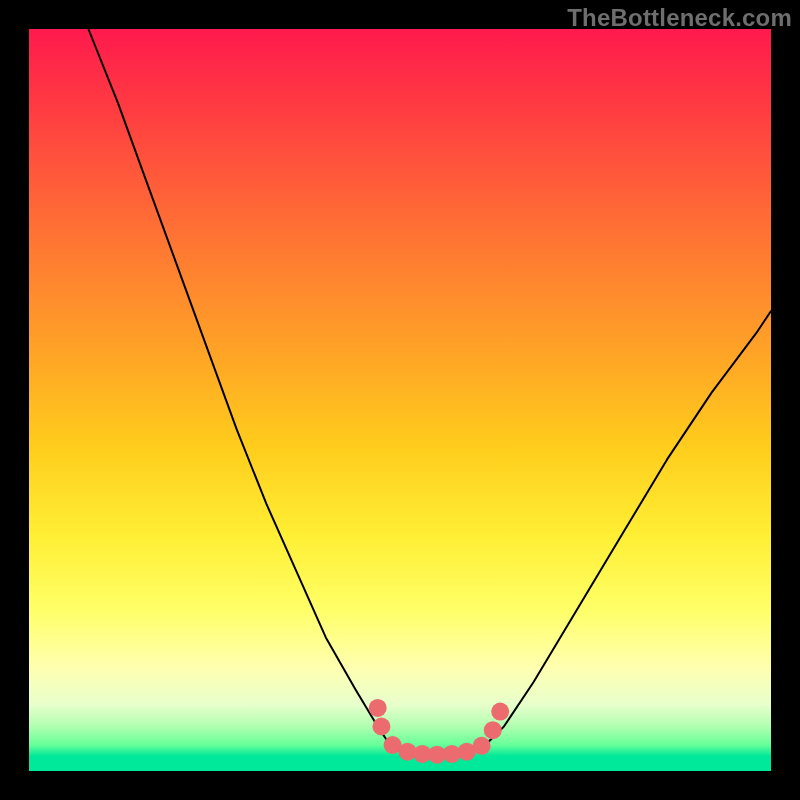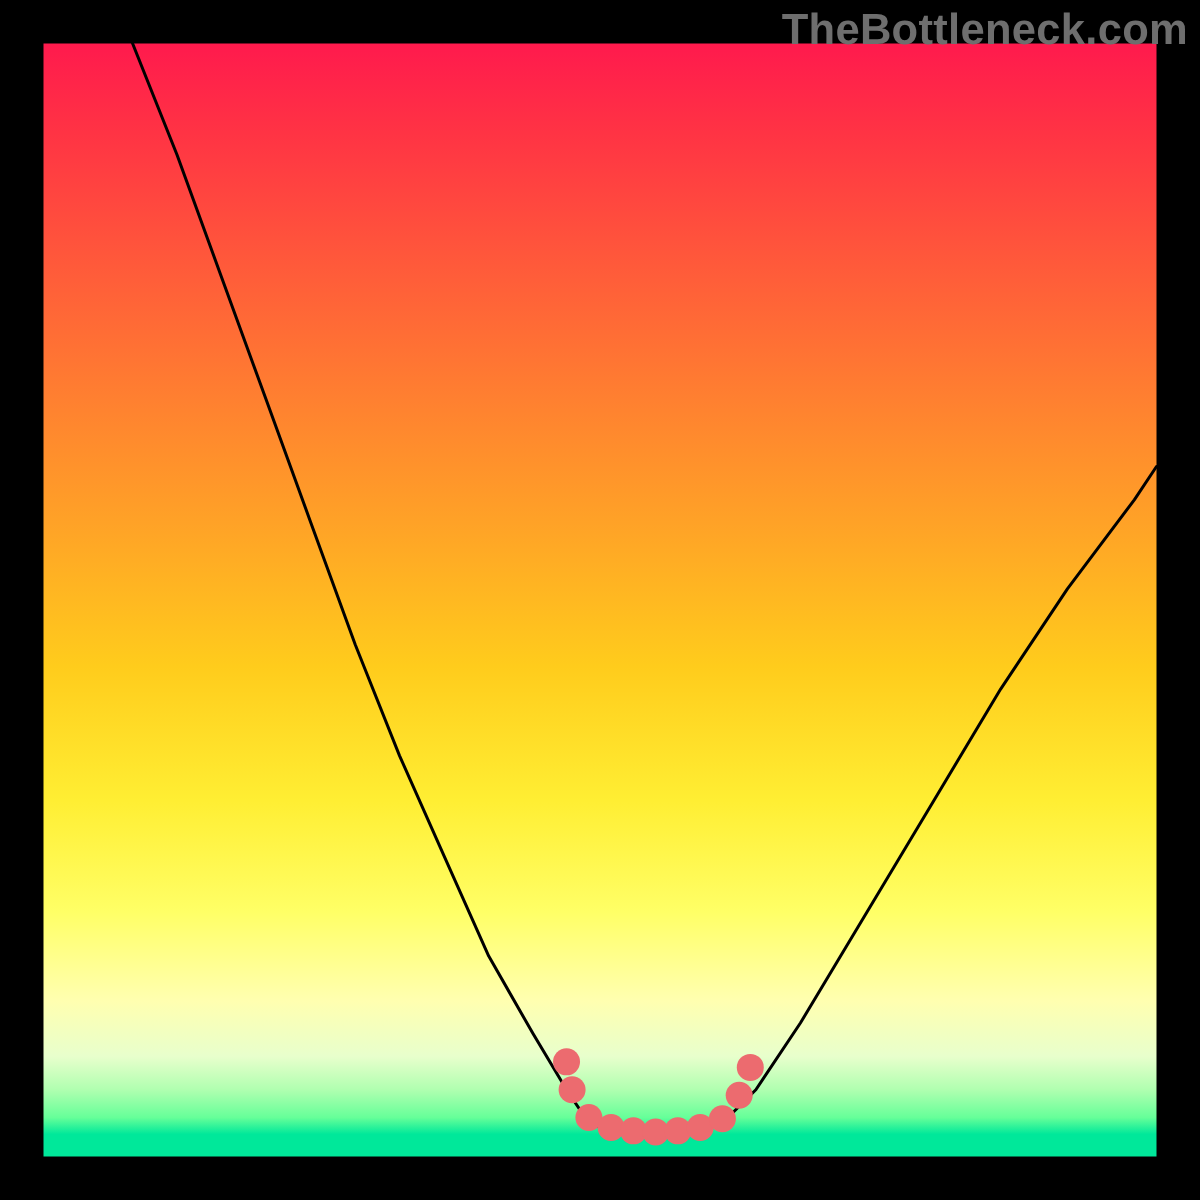--- a/index.html
+++ b/index.html
@@ -37,21 +37,21 @@
       #66ff99 96.5%,
       #00e89a 98%,
       #00e89a 100%
     );
   }
   .watermark {
     position: absolute;
     top: 4px;
     right: 8px;
     font-family: Arial, Helvetica, sans-serif;
-    font-size: 29px;
+    font-size: 24px;
     font-weight: 600;
     color: #6e6e6e;
     letter-spacing: 0.2px;
     user-select: none;
   }
   svg.curve, svg.markers {
     position: absolute;
     left: 0;
     top: 0;
     width: 742px;

